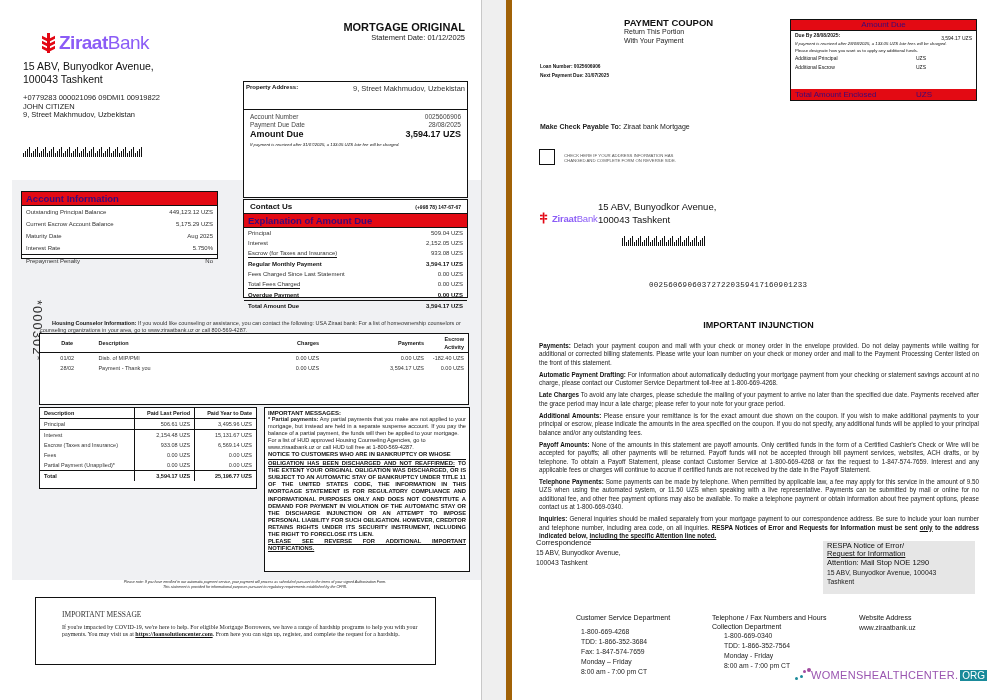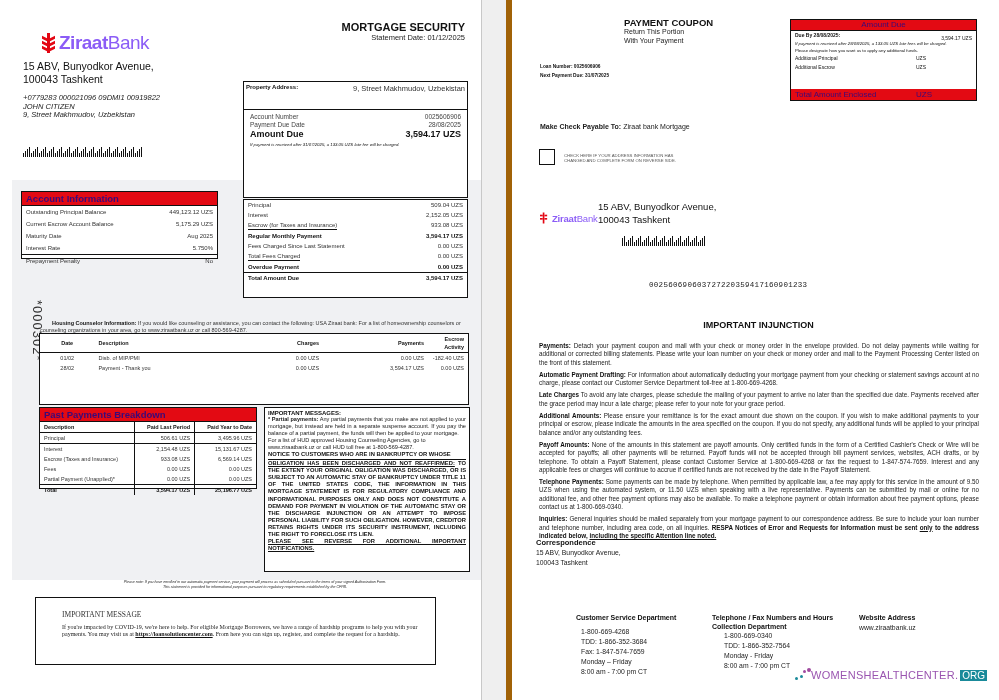--- a/index.html
+++ b/index.html
@@ -33,21 +33,21 @@
 
   table { border-collapse: collapse; width: 100%; }
   td, th { font-size: 5.5px; padding: 1px 4px; line-height: 8px; color: #333; }
   th { color: #111; font-weight: bold; }
 
   .legal { font-size: 5.8px; line-height: 7.1px; font-weight: bold; text-align: justify; color: #111; }
 
   .info-p { font-size: 6.3px; line-height: 8.3px; text-align: justify; color: #222; margin-bottom: 4px; }
   .info-p b { color: #111; }
 
-  .footer-col .h { font-size: 7.5px; font-weight: bold; line-height: 10px; }
+  .footer-col .h { font-size: 7.5px; font-weight: normal; line-height: 10px; }
   .footer-col .t { font-size: 6.8px; line-height: 10px; color: #222; }
 </style>
 </head>
 <body>
 
 <div class="page" id="page-left">
 
   <div class="abs logo" style="left:42px; top:32px;">
     <div class="mark">
       <span style="left:5px;top:0;width:3px;height:20px;"></span>
@@ -59,21 +59,21 @@
       <span style="left:8px;top:14px;width:5px;height:3px;transform:skewY(-25deg);"></span>
     </div>
     <div class="name"><b>Ziraat</b><span>Bank</span></div>
   </div>
 
   <div class="abs addr-big" style="left:23px; top:60px;">
     <div>15 ABV, Bunyodkor Avenue,</div>
     <div>100043 Tashkent</div>
   </div>
 
-  <div class="abs" style="left:23px; top:94px; font-size:7.5px; line-height:8.5px; color:#222;font-style:italic;">
+  <div class="abs" style="left:23px; top:94px; font-size:7.5px; line-height:8.5px; color:#222;">
     <div>+0779283   000021096   09DMI1   00919822</div>
     <div>JOHN  CITIZEN</div>
     <div>9, Street Makhmudov, Uzbekistan</div>
   </div>
 
   <div class="abs barcode" id="bc-left" style="left:23px; top:147px;">
       <i style="height: 4px;"></i>
       <i style="height: 6px;"></i>
       <i style="height: 8px;"></i>
       <i style="height: 10px;"></i>
@@ -129,21 +129,21 @@
       <i style="height: 6px;"></i>
       <i style="height: 8px;"></i>
       <i style="height: 10px;"></i>
       <i style="height: 4px;"></i>
       <i style="height: 6px;"></i>
       <i style="height: 8px;"></i>
       <i style="height: 10px;"></i>
     </div>
 
   <div class="abs" style="right:16px; top:21px; text-align:right;">
-    <div style="font-size:11px; font-weight:bold;">MORTGAGE SECURITY</div>
+    <div style="font-size:11px; font-weight:bold;">MORTGAGE ORIGINAL</div>
     <div style="font-size:7.5px; color:#222;">Statement Date: 01/12/2025</div>
   </div>
 
   <div class="gray-panel"></div>
 
   <div class="boxed" style="left:243px; top:81px; width:225px; height:117px;">
     <div style="display:flex; justify-content:space-between; padding:2px 2px; height:28px; border-bottom:1.5px solid #111;">
       <span style="font-size:6px; font-weight:bold;">Property Address:</span>
       <span style="font-size:7.5px; color:#333;">9, Street Makhmudov, Uzbekistan</span>
     </div>
@@ -158,20 +158,25 @@
       </div>
       <div style="display:flex; justify-content:space-between; font-size:9px; font-weight:bold; line-height:10px;">
         <span>Amount Due</span>
         <span>3,594.17 UZS</span>
       </div>
       <div style="font-size:4.3px; font-style:italic; margin-top:3px;">If payment is received after 31/07/2025, a 133.05 UZS late fee will be charged.</div>
     </div>
   </div>
 
   <div class="boxed" style="left:243px; top:199px; width:225px; height:99px;">
+    <div style="display:flex; justify-content:space-between; align-items:center; padding:2px 6px; border-bottom:1.5px solid #111;">
+      <span style="font-size:8px; font-weight:bold;">Contact Us</span>
+      <span style="font-size:5px; font-weight:bold;">(+998 78) 147-67-67</span>
+    </div>
+    <div class="red-head">Explanation of Amount Due</div>
     <div id="explanation-rows">
         <div class="row" style="line-height: 8px;">
           <span class="lbl">Principal</span>
           <span>509.04 UZS</span>
         </div>
         <div class="row" style="line-height: 8px;">
           <span class="lbl">Interest</span>
           <span>2,152.05 UZS</span>
         </div>
         <div class="row under" style="line-height: 8px;">
@@ -258,21 +263,20 @@
             <td style="text-align: left;">Payment - Thank you</td>
             <td style="text-align: right;">0.00 UZS</td>
             <td style="text-align: right;">3,594.17 UZS</td>
             <td style="text-align: right;">0.00 UZS</td>
           </tr>
         </tbody>
     </table>
   </div>
 
   <div class="boxed" style="left:39px; top:407px; width:218px; height:82px;">
-    <div class="red-head">Past Payments Breakdown</div>
     <table>
       <thead>
           <tr id="pp-head" style="border-bottom:1px solid #111;">
             <th style="text-align: left;">Description</th>
             <th style="text-align: right; border-left: 1px solid rgb(17, 17, 17);">Paid Last Period</th>
             <th style="text-align: right; border-left: 1px solid rgb(17, 17, 17);">Paid Year to Date</th>
           </tr>
         </thead>
       <tbody id="pp-body">
           <tr style="border-bottom: 1px solid rgb(17, 17, 17);">
@@ -460,20 +464,27 @@
     <p class="info-p">
       <b>Inquiries:</b><span> General inquiries should be mailed separately from your mortgage payment to our correspondence address. Be sure to include your loan number and telephone number, including area code, on all inquiries. </span><b>RESPA Notices of Error and Requests for Information must be sent </b><b><u>only</u></b><b> to the address indicated below, </b><b><u>including the specific Attention line noted.</u></b>
     </p>
   </div>
 
   <div class="abs footer-col" style="left:24px; top:538px;">
     <div class="h">Correspondence</div>
     <div class="t">15 ABV, Bunyodkor Avenue,</div>
     <div class="t">100043 Tashkent</div>
   </div>
+  <div class="abs footer-col" style="left:311px; top:541px; width:152px; height:53px; background:#e6e6e6; padding:1px 4px;">
+    <div class="h" style="line-height:8px;">RESPA Notice of Error/</div>
+    <div class="h" style="line-height:8px; text-decoration:underline;">Request for Information</div>
+    <div class="h" style="line-height:10px;">Attention: Mail Stop NOE 1290</div>
+    <div class="t" style="line-height:9px;">15 ABV, Bunyodkor Avenue, 100043</div>
+    <div class="t" style="line-height:9px;">Tashkent</div>
+  </div>
 
   <div class="abs footer-col" style="left:64px; top:613px;">
     <div class="h" style="font-size:7px;">Customer Service Department</div>
     <div id="cs-lines" style="margin-top:4px; padding-left:5px;">
         <div class="t">1-800-669-4268</div>
         <div class="t">TDD: 1-866-352-3684</div>
         <div class="t">Fax: 1-847-574-7659</div>
         <div class="t">Monday – Friday</div>
         <div class="t">8:00 am - 7:00 pm CT</div>
       </div>

